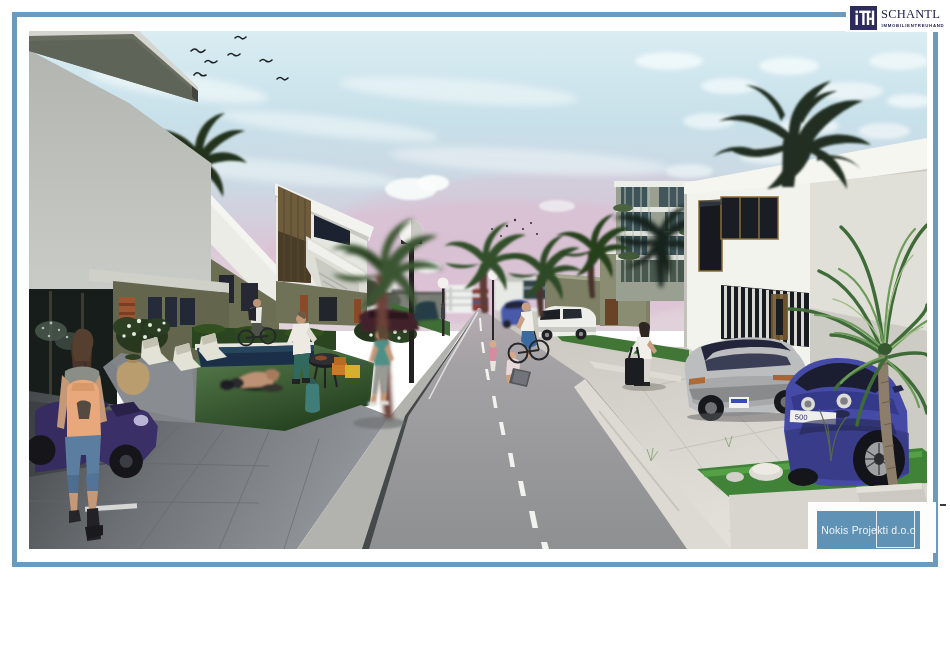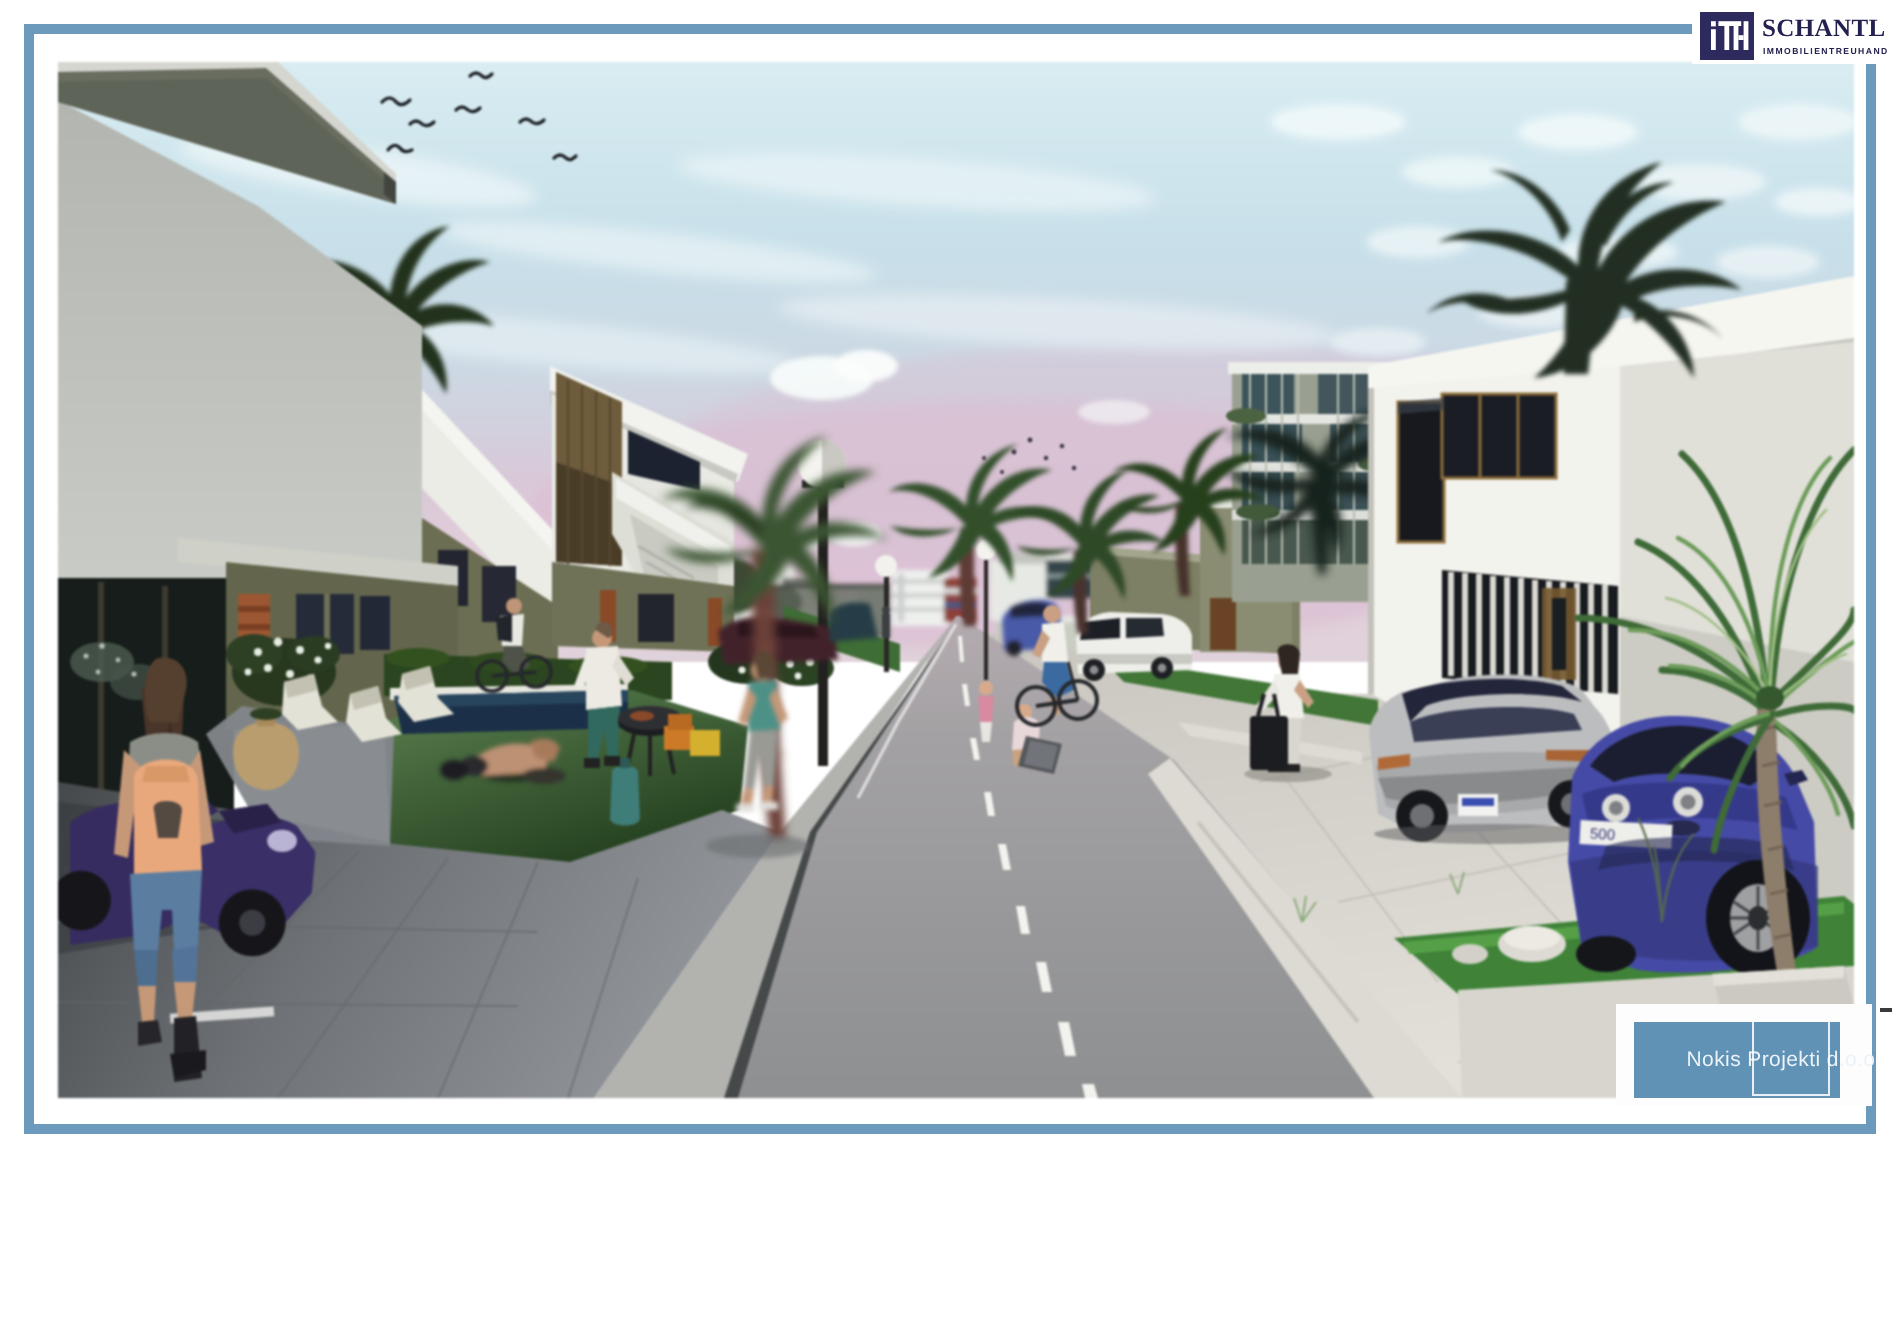--- a/index.html
+++ b/index.html
@@ -753,25 +753,25 @@
 <rect x="0" y="0" width="27" height="24" fill="#2d2a5e"></rect>
 <rect x="5.5" y="8.6" width="2.4" height="10.4" fill="#fff"></rect>
 <rect x="5.5" y="4.6" width="2.4" height="2.6" fill="#fff"></rect>
 <rect x="9.2" y="4.6" width="11.4" height="2.4" fill="#fff"></rect>
 <rect x="12.2" y="7" width="2.4" height="12" fill="#fff"></rect>
 <rect x="16.8" y="7" width="2.4" height="12" fill="#fff"></rect>
 <rect x="19.2" y="11.6" width="2.6" height="2.4" fill="#fff"></rect>
 <rect x="21.8" y="4.6" width="2.4" height="14.4" fill="#fff"></rect>
 </svg>
 
-<div class="abs" style="left:881px;top:7px;width:69px;height:15px;font-family:'Liberation Serif',serif;font-weight:bold;font-size:12.5px;letter-spacing:0.2px;color:#232150;line-height:15px">SCHANTL</div>
+<div class="abs" style="left:881px;top:7px;width:69px;height:15px;font-family:'Liberation Serif',serif;font-weight:normal;font-size:12.5px;letter-spacing:0.2px;color:#232150;line-height:15px">SCHANTL</div>
 
 <div class="abs" style="left:881.5px;top:22.5px;font-family:'Liberation Sans',sans-serif;font-size:4.3px;font-weight:bold;letter-spacing:0.72px;color:#232150">IMMOBILIENTREUHAND</div>
 
 <div class="abs" style="left:808px;top:502px;width:128px;height:51px;background:#fdfdfd"></div>
 
 <div class="abs" style="left:817px;top:511px;width:103px;height:38px;background:#6092b6"></div>
 
-<div class="abs" style="left:839px;top:511px;width:103px;height:22px;line-height:38px;text-align:center;font-size:10.5px;color:#ecf3f8;letter-spacing:0.2px">Nokis Projekti d.o.o</div>
+<div class="abs" style="left:817px;top:511px;width:103px;height:22px;line-height:38px;text-align:center;font-size:10.5px;color:#ecf3f8;letter-spacing:0.2px">Nokis Projekti d.o.o</div>
 
 <div class="abs" style="left:876px;top:510px;width:37px;height:36px;border:1.5px solid rgba(255,255,255,0.85)"></div>
 
 <div class="abs" style="left:940px;top:504px;width:6px;height:2px;background:#3a3a3a"></div>
 
 </body></html>

